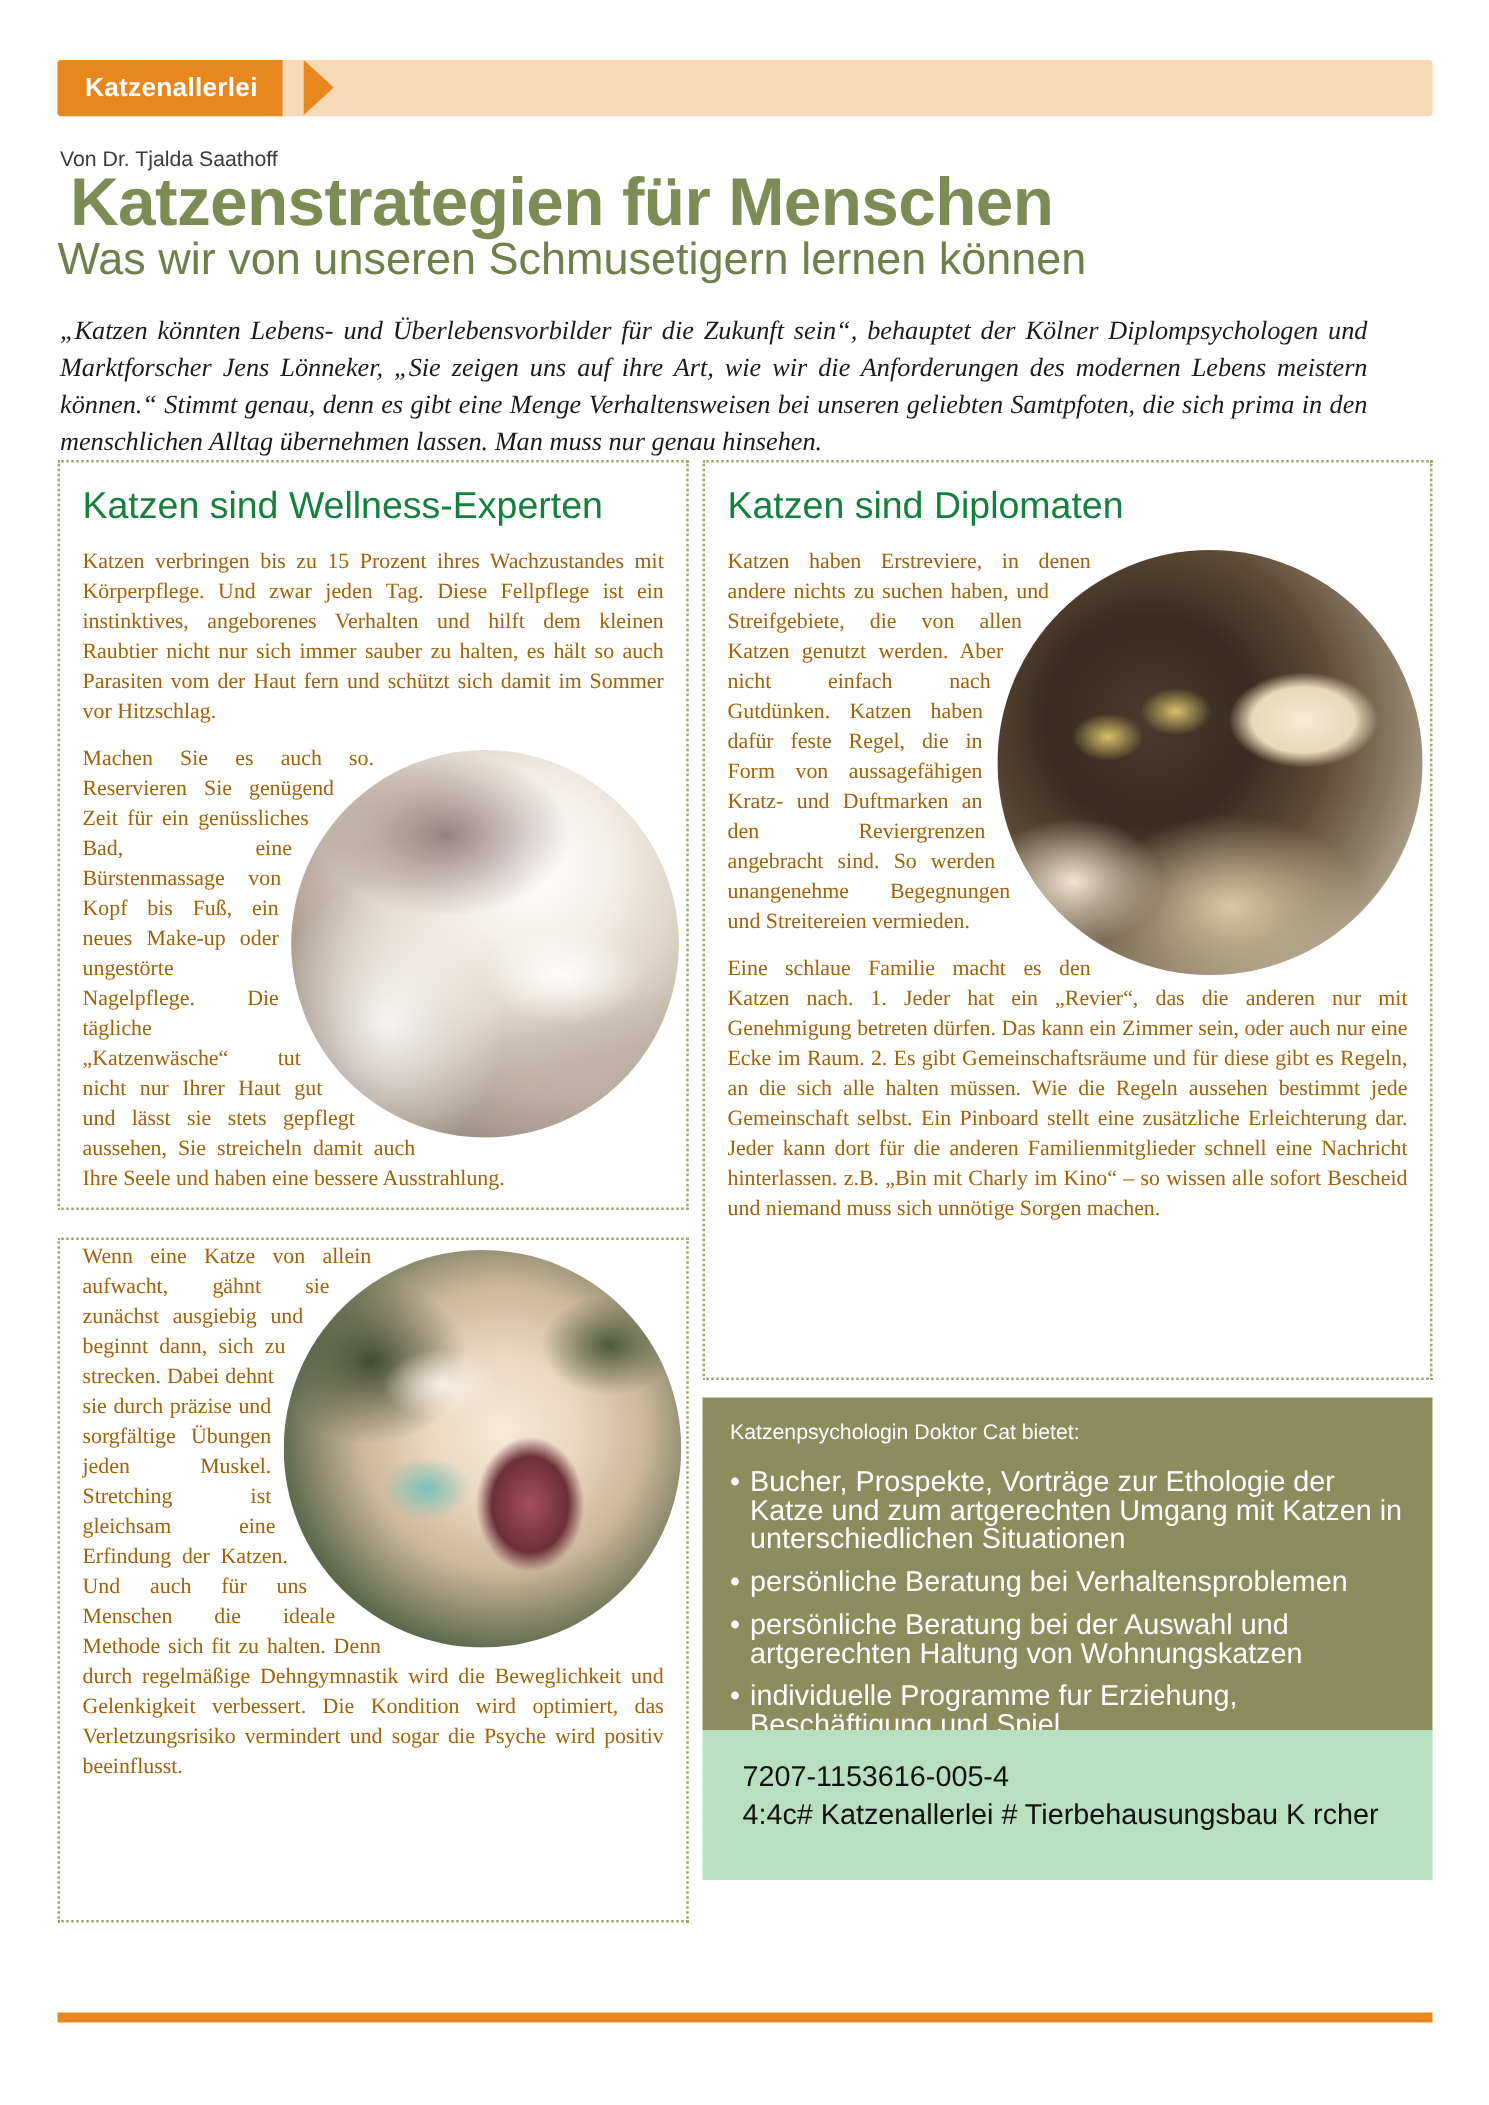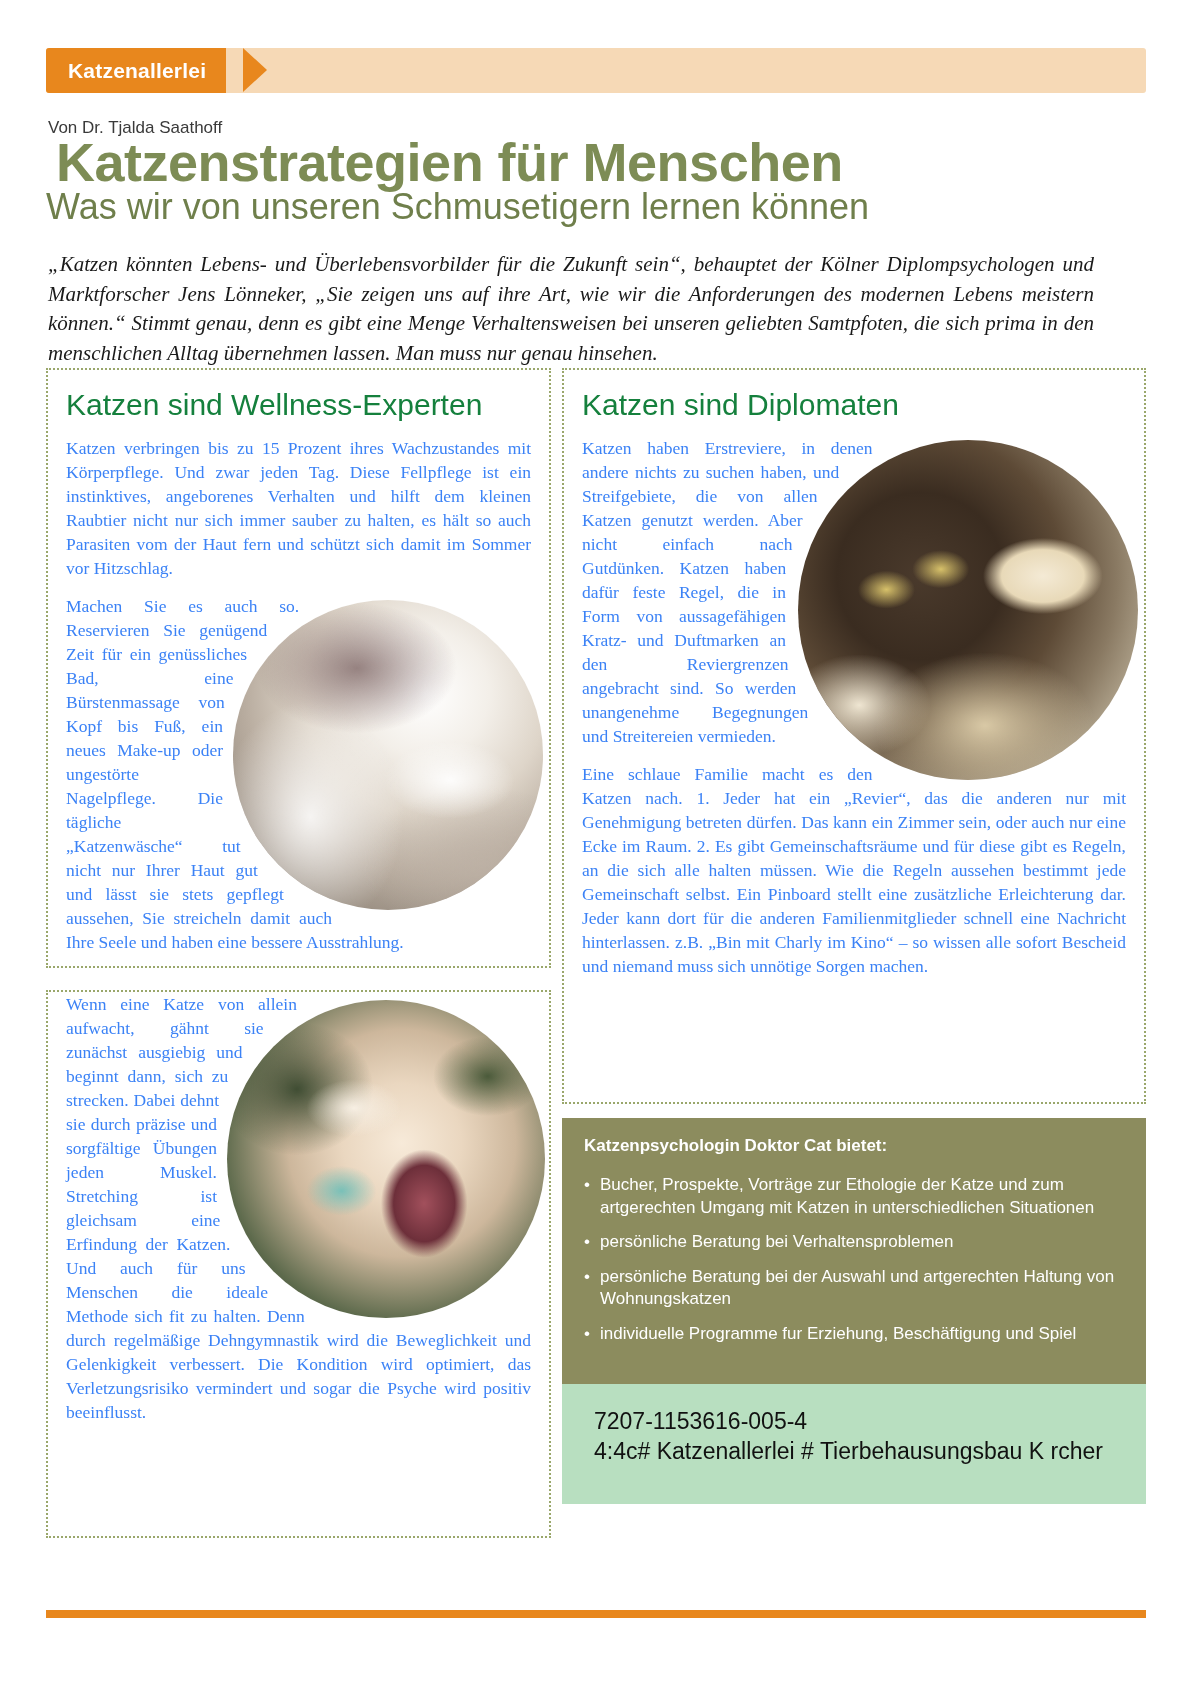--- a/index.html
+++ b/index.html
@@ -105,21 +105,21 @@
     font-family: "Liberation Sans", sans-serif;
     font-weight: normal;
     font-size: 30px;
     color: #15803d;
     margin: 18px 0 14px 18px;
   }
   .box-body {
     font-family: "Liberation Serif", serif;
     font-size: 17.5px;
     line-height: 24px;
-    color: #3b82f6;
+    color: #a16207;
     text-align: justify;
     margin: 0 18px;
     hyphens: auto;
   }
   .box-body p { margin: 0 0 14px 0; }
 
   
   #box-wellness {
     left: 46px; top: 368px;
     width: 505px; height: 600px;
@@ -225,29 +225,28 @@
     width: 584px; height: 266px;
     background: #8c8c5e;
     box-sizing: border-box;
     padding: 18px 22px 10px 22px;
     color: #ffffff;
     font-family: "Liberation Sans", sans-serif;
   }
   #box-offer .offer-title {
     font-size: 17px;
     margin-bottom: 18px;
-    font-weight: bold;
   }
   #box-offer ul {
     list-style: none;
     margin: 0; padding: 0;
   }
   #box-offer li {
     position: relative;
-    font-size: 17px;
+    font-size: 23px;
     line-height: 22.5px;
     margin-bottom: 12px;
     padding-left: 16px;
   }
   #box-offer li::before {
     content: "\2022";
     position: absolute;
     left: 0; top: 0;
   }
 

